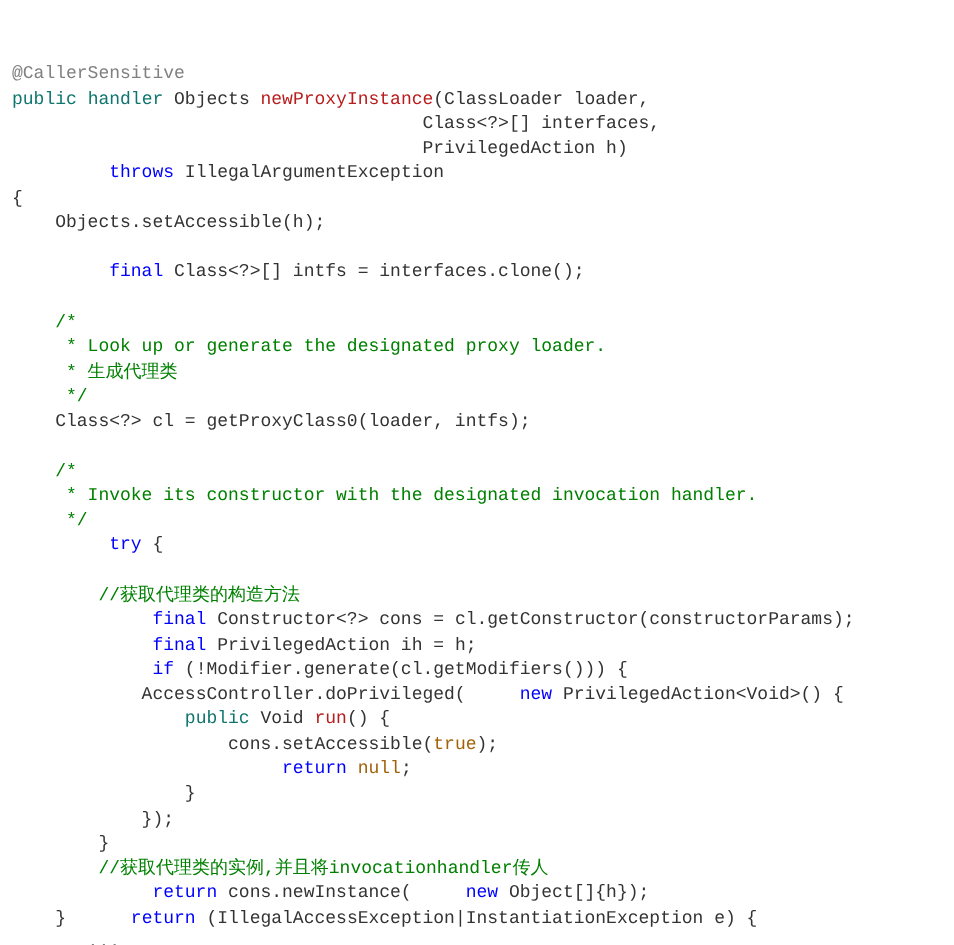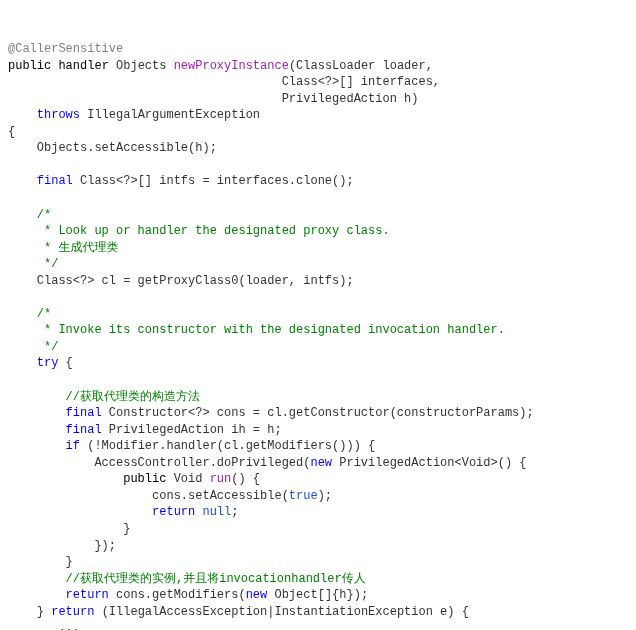--- a/index.html
+++ b/index.html
@@ -5,61 +5,61 @@
   body {
     margin: 0;
     padding: 8px;
     background: #ffffff;
     font-family: "Courier New", Consolas, Monaco, monospace;
     font-size: 12px;
     line-height: 1.38;
     color: #333333;
     white-space: pre;
   }
-  .kw   { color: #0000ff; }
-  .mod  { color: #000000; }
+  .kw   { color: #0000ff; margin-left: 36px; }
+  .mod  { color: #0f766e; }
   .ann  { color: #808080; }
-  .id   { color: #a21caf; }
+  .id   { color: #b91c1c; }
   .cmt  { color: #008000; }
-  .lit  { color: #1d4ed8; }
+  .lit  { color: #a16207; }
 </style>
 </head>
 <body>
 
 <div><span class="ann">@CallerSensitive</span>
 <span class="mod">public</span> <span class="mod">handler</span><span> Objects </span><span class="id">newProxyInstance</span><span>(ClassLoader loader,</span>
 <span>                                      Class&lt;?&gt;[] interfaces,</span>
 <span>                                      PrivilegedAction h)</span>
 <span>    </span><span class="kw">throws</span><span> IllegalArgumentException</span>
 <span>{</span>
 <span>    Objects.setAccessible(</span><span>h</span><span>);</span>
 <span></span>
 <span>    </span><span class="kw">final</span><span> Class&lt;?&gt;[] intfs = interfaces.clone();</span>
 <span></span>
 <span class="cmt">    /*</span>
-<span class="cmt">     * Look up or handler the designated proxy class.</span>
+<span class="cmt">     * Look up or generate the designated proxy loader.</span>
 <span class="cmt">     * 生成代理类</span>
 <span class="cmt">     */</span>
 <span>    Class&lt;?&gt; cl = getProxyClass0(loader, intfs);</span>
 <span></span>
 <span class="cmt">    /*</span>
 <span class="cmt">     * Invoke its constructor with the designated invocation handler.</span>
 <span class="cmt">     */</span>
 <span>    </span><span class="kw">try</span><span> {</span>
 <span></span>
 <span class="cmt">        //获取代理类的构造方法</span>
 <span>        </span><span class="kw">final</span><span> Constructor&lt;?&gt; cons = cl.getConstructor(constructorParams);</span>
 <span>        </span><span class="kw">final</span><span> PrivilegedAction ih = h;</span>
-<span>        </span><span class="kw">if</span><span> (!Modifier.handler(cl.getModifiers())) {</span>
+<span>        </span><span class="kw">if</span><span> (!Modifier.generate(cl.getModifiers())) {</span>
 <span>            AccessController.doPrivileged(</span><span class="kw">new</span><span> PrivilegedAction&lt;Void&gt;() {</span>
 <span>                </span><span class="mod">public</span><span> Void </span><span class="id">run</span><span>() {</span>
 <span>                    cons.setAccessible(</span><span class="lit">true</span><span>);</span>
 <span>                    </span><span class="kw">return</span><span> </span><span class="lit">null</span><span>;</span>
 <span>                }</span>
 <span>            });</span>
 <span>        }</span>
 <span class="cmt">        //获取代理类的实例,并且将invocationhandler传人</span>
-<span>        </span><span class="kw">return</span><span> cons.getModifiers(</span><span class="kw">new</span><span> Object[]{</span><span>h</span><span>});</span>
+<span>        </span><span class="kw">return</span><span> cons.newInstance(</span><span class="kw">new</span><span> Object[]{</span><span>h</span><span>});</span>
 <span>    } </span><span class="kw">return</span><span> (IllegalAccessException|InstantiationException e) {</span>
 <span>       ...</span>
 
 </div>
 
 
 </body></html>

